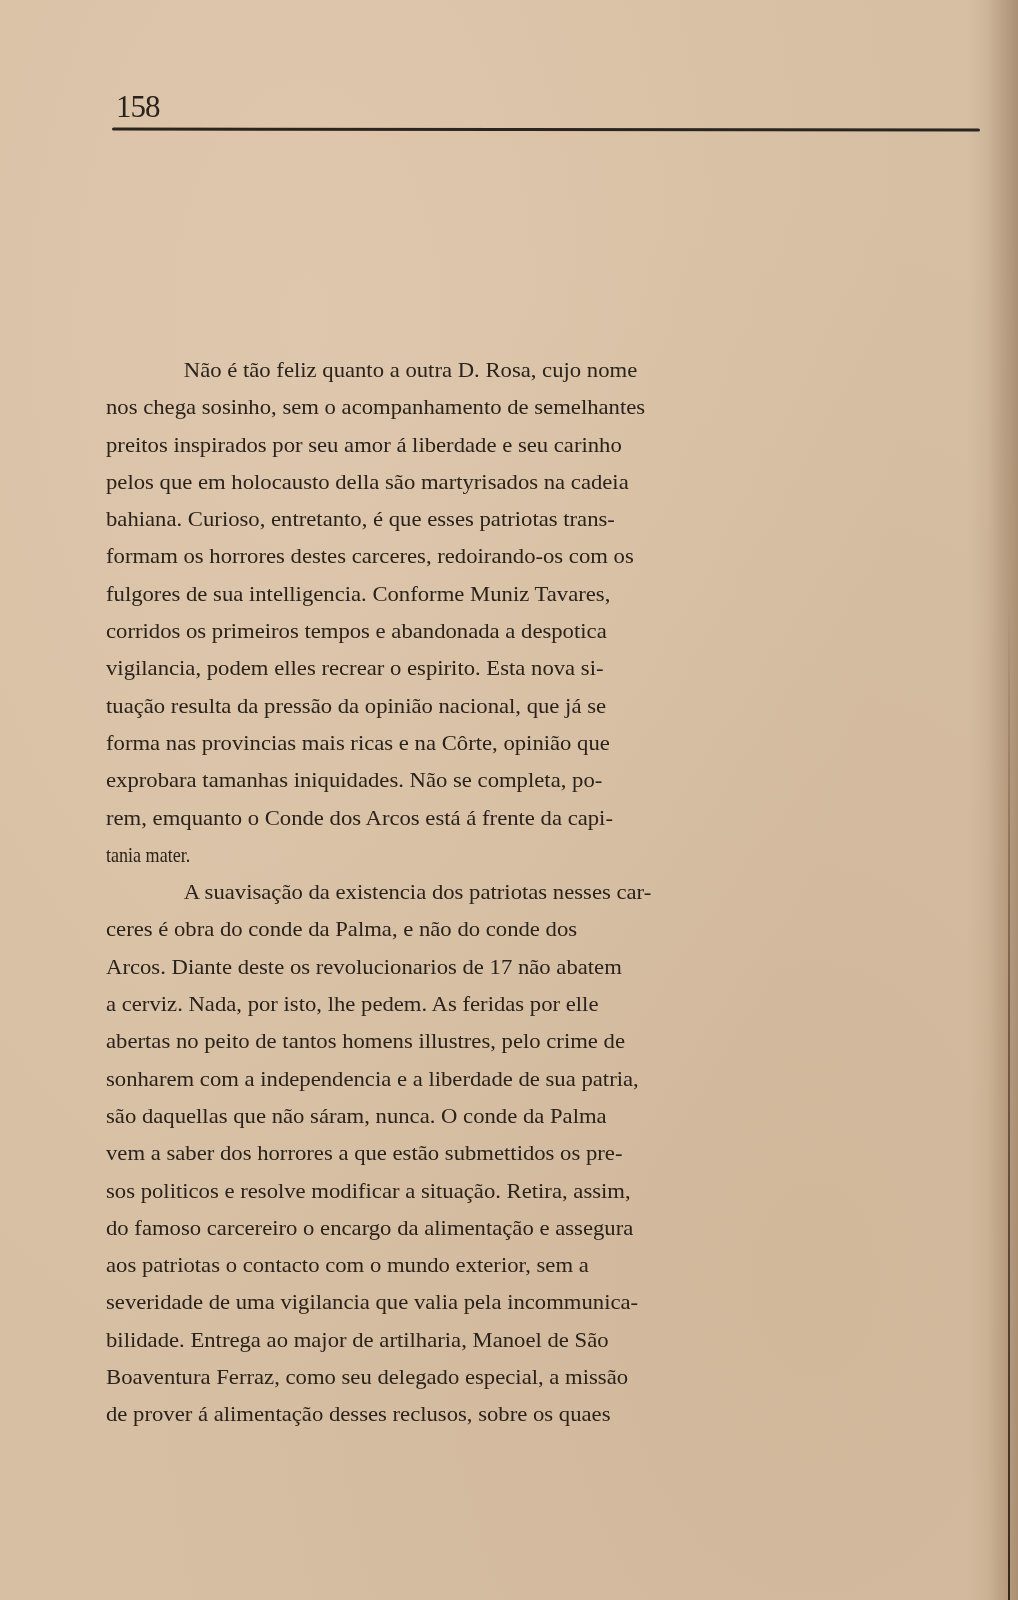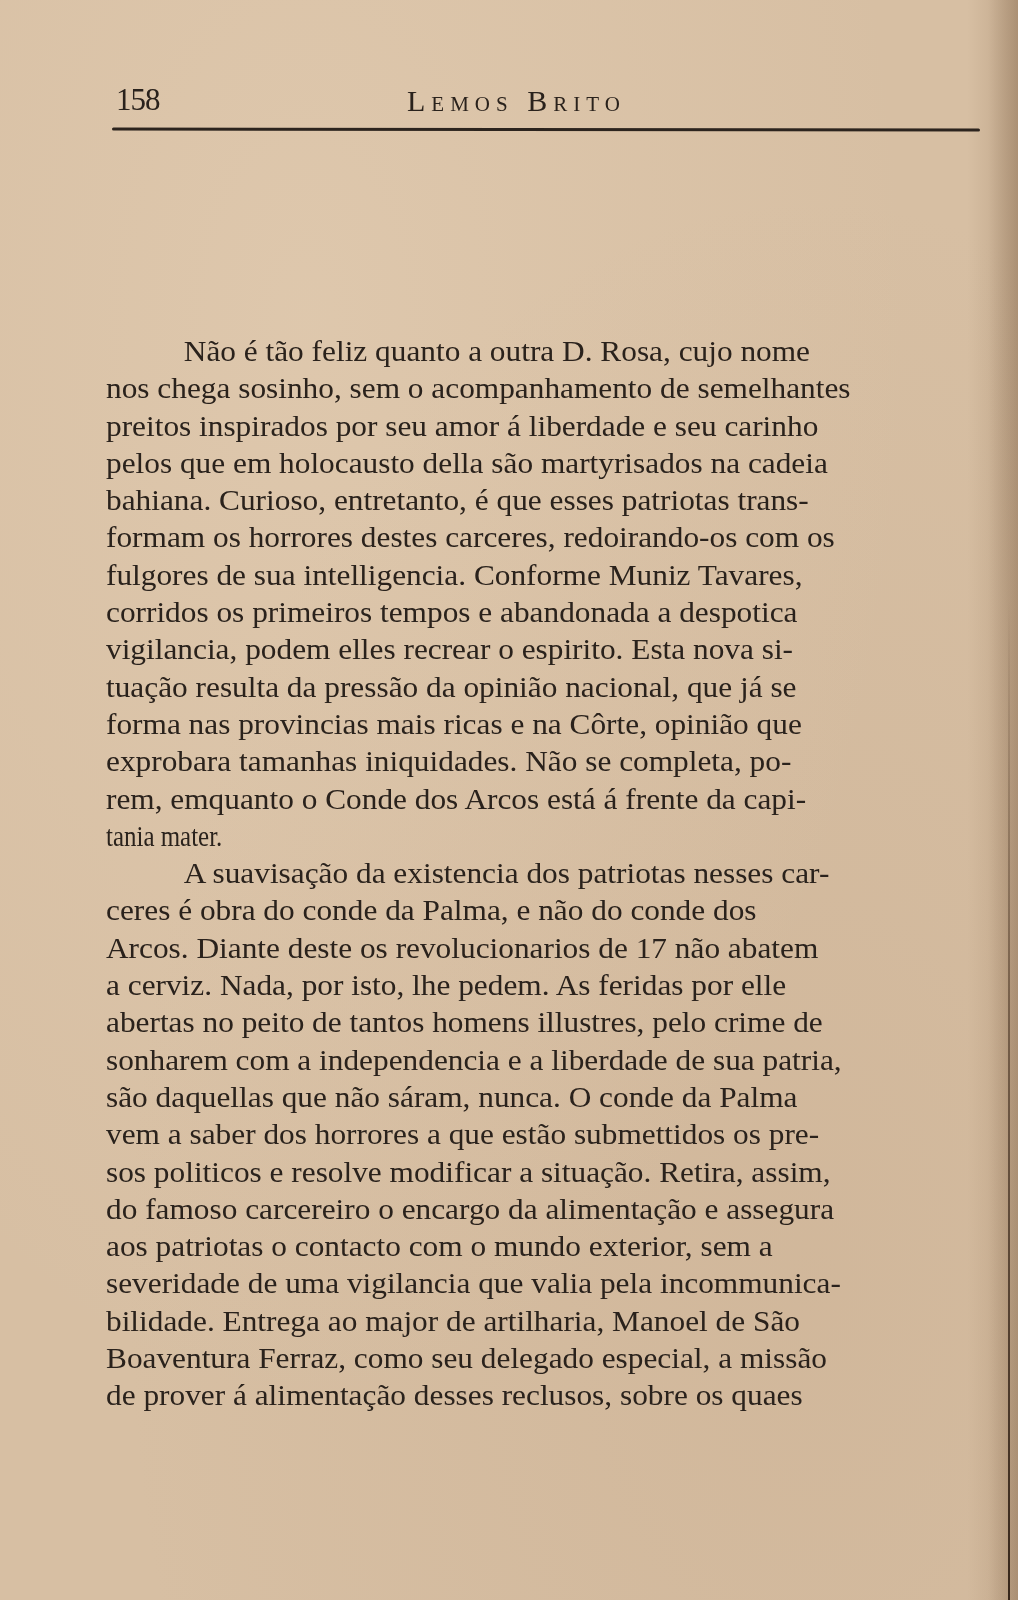--- a/index.html
+++ b/index.html
@@ -27,21 +27,21 @@
     .running-head {
       position: absolute;
       left: 112px;
       top: 82px;
       width: 870px;
       height: 40px;
     }
     .page-number {
       position: absolute;
       left: 4px;
-      top: 0;
+      top: 7px;
       font-size: 31px;
       letter-spacing: -1px;
     }
     .running-title {
       position: absolute;
       left: 295px;
       top: 2px;
       font-size: 30px;
       letter-spacing: 6px;
       font-variant: small-caps;
@@ -69,23 +69,23 @@
       font-stretch: condensed;
     }
     .poem-line {
       white-space: nowrap;
       transform-origin: left center;
       transform: scaleX(0.86);
     }
     .prose {
       position: absolute;
       left: 106px;
-      top: 333px;
+      top: 352px;
       width: 870px;
-      font-size: 29px;
+      font-size: 21px;
       line-height: 37.3px;
       color: #2a221c;
     }
     .prose-line {
       white-space: nowrap;
       transform-origin: left center;
     }
     .indent {
       padding-left: 72px;
     }
@@ -106,21 +106,20 @@
       background: linear-gradient(180deg, rgba(60,40,25,0), rgba(60,40,25,0.5) 40%, rgba(40,25,15,0.9));
     }
   </style>
 </head>
 <body>
 
 <div class="page">
 
   <div class="running-head">
     <span class="page-number">158</span>
-    <span class="running-title">Lemos Brito</span>
   </div>
   <div class="head-rule"></div>
 
 
   <div class="prose">
     <div class="prose-line indent" style="display: block; transform: scaleX(1.08);">Não é tão feliz quanto a outra D. Rosa, cujo nome</div>
     <div class="prose-line" style="display: block; transform: scaleX(1.08);">nos chega sosinho, sem o acompanhamento de semelhantes</div>
     <div class="prose-line" style="display: block; transform: scaleX(1.08);">preitos inspirados por seu amor á liberdade e seu carinho</div>
     <div class="prose-line" style="display: block; transform: scaleX(1.08);">pelos que em holocausto della são martyrisados na cadeia</div>
     <div class="prose-line" style="display: block; transform: scaleX(1.08);">bahiana. Curioso, entretanto, é que esses patriotas trans-</div>

